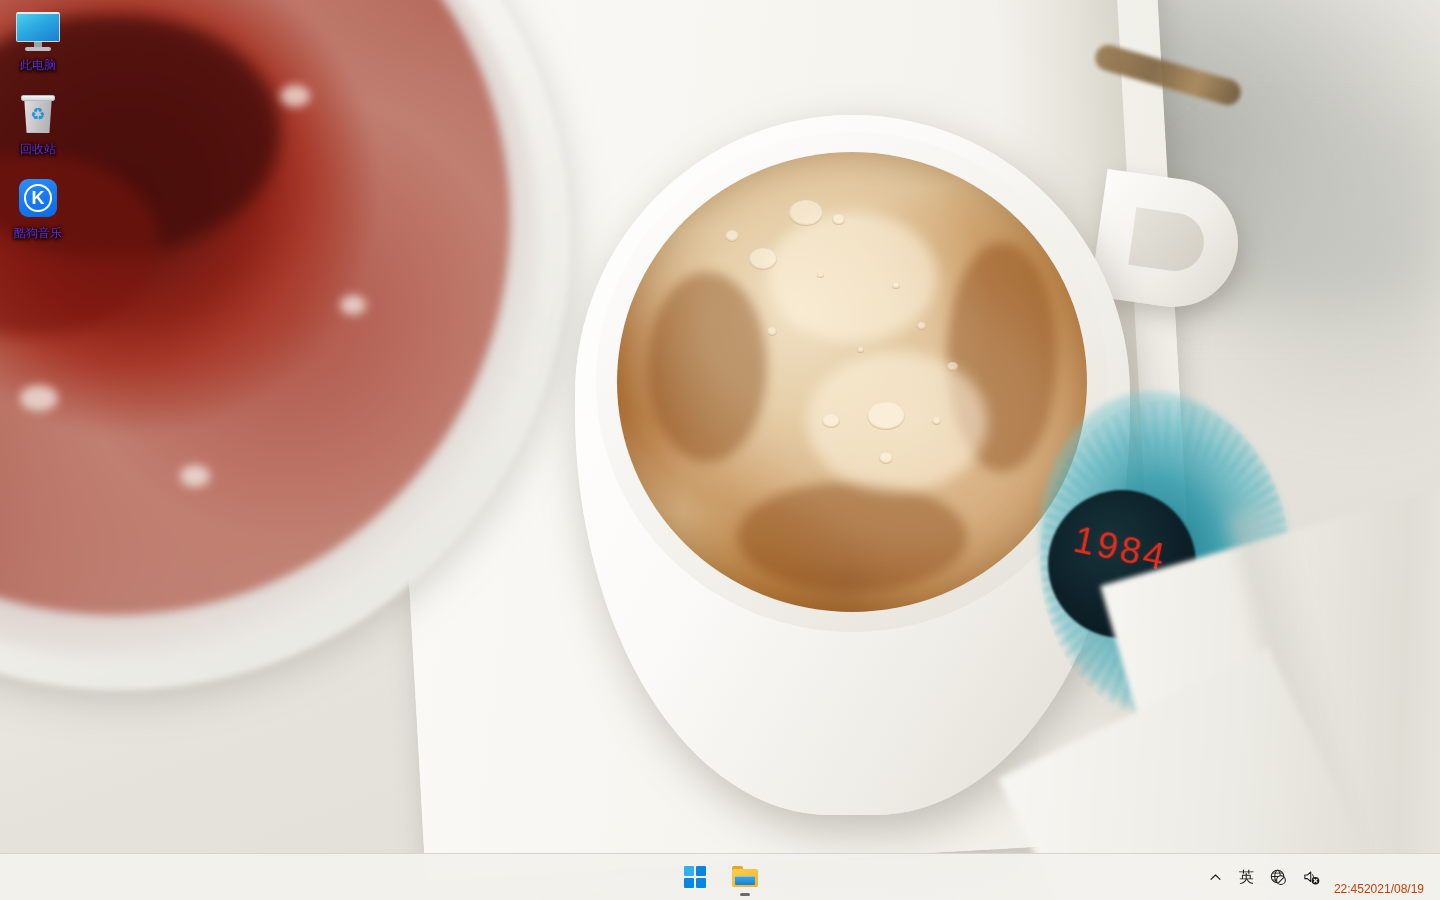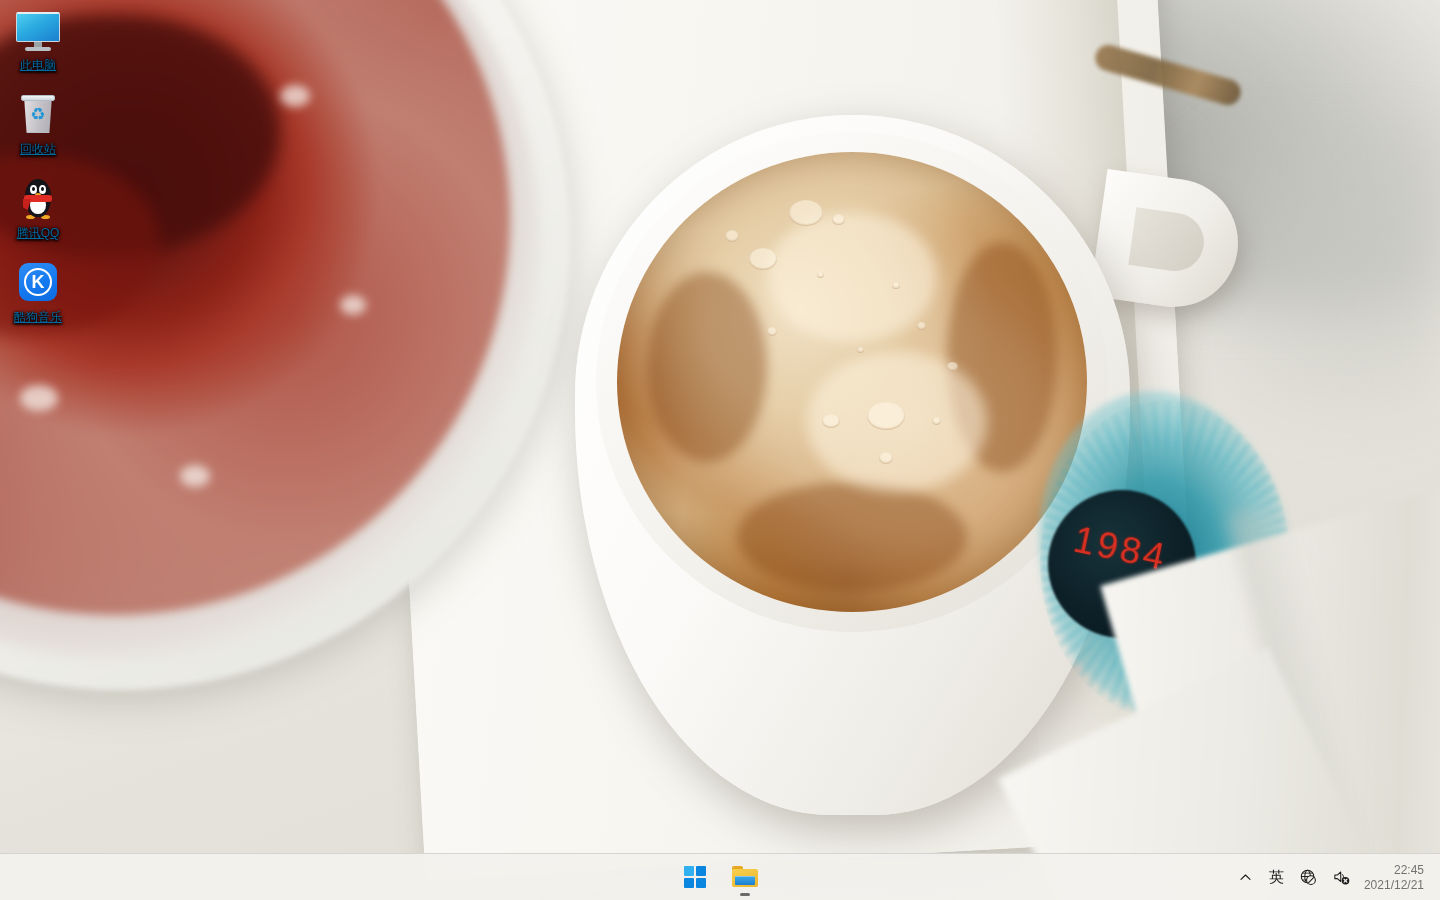--- a/index.html
+++ b/index.html
@@ -278,30 +278,29 @@
   }
   .desk-icon .glyph {
     width: 48px;
     height: 48px;
     position: relative;
     margin-bottom: 4px;
   }
   .desk-icon .label {
     font-size: 12px;
     line-height: 14px;
-    color: #0369a1;
+    color: #6d28d9;
     text-align: center;
     max-width: 74px;
     text-shadow:
       0 0 3px rgba(0,0,0,.95),
       1px 1px 2px rgba(0,0,0,.9),
       -1px 1px 2px rgba(0,0,0,.7),
       0 1px 4px rgba(0,0,0,.8);
     word-break: break-word;
-    text-decoration: underline;
   }
 
   
   .ico-pc-screen {
     position: absolute;
     left: 2px; top: 6px;
     width: 44px; height: 30px;
     border-radius: 2px;
     background: linear-gradient(150deg,#4fd0ef 0%, #2aa9e0 45%, #1b7fd0 100%);
     border: 1px solid #cfd8dc;
@@ -574,24 +573,24 @@
     color: #1a1a1a;
     font-size: 14px;
     cursor: default;
   }
   .tray-chevron { font-size: 11px; padding: 0 9px; }
   .tray-ime { font-size: 15px; padding: 0 8px; }
   #clock {
     height: 38px;
     padding: 0 12px 0 6px;
     display: flex;
-    flex-direction: column;
+    flex-direction: row;
     align-items: flex-end;
     justify-content: center;
-    color: #737373;
+    color: #c2410c;
     font-size: 12px;
     line-height: 15px;
     cursor: default;
   }
   .tray-svg { display: block; }
 </style>
 </head>
 <body>
 
 <div id="screen">
@@ -668,36 +667,20 @@
 
     <div class="desk-icon">
       <div class="glyph">
         <div class="ico-bin-body"></div>
         <div class="ico-bin-lid"></div>
         <div class="ico-bin-rec">♻</div>
       </div>
       <div class="label">回收站</div>
     </div>
 
-    <div class="desk-icon">
-      <div class="glyph">
-        <div class="ico-qq-foot l"></div>
-        <div class="ico-qq-foot r"></div>
-        <div class="ico-qq-body"></div>
-        <div class="ico-qq-belly"></div>
-        <div class="ico-qq-eye l"></div>
-        <div class="ico-qq-eye r"></div>
-        <div class="ico-qq-pupil l"></div>
-        <div class="ico-qq-pupil r"></div>
-        <div class="ico-qq-beak"></div>
-        <div class="ico-qq-scarf"></div>
-        <div class="ico-qq-scarf-tail"></div>
-      </div>
-      <div class="label">腾讯QQ</div>
-    </div>
 
 
     <div class="desk-icon">
       <div class="glyph">
         <div class="ico-kugou"></div>
         <div class="ico-kugou-ring"></div>
         <div class="ico-kugou-k">K</div>
       </div>
       <div class="label">酷狗音乐</div>
     </div>
@@ -755,19 +738,19 @@
           <path d="M3 7.4 H5.6 L9.2 4.2 V14.2 L5.6 11.2 H3 Z" fill="none" stroke="#1a1a1a" stroke-width="1.1" stroke-linejoin="round"></path>
           <path d="M11 6.6 a4 4 0 0 1 0 5.4" fill="none" stroke="#1a1a1a" stroke-width="1"></path>
           <circle cx="14.2" cy="13.4" r="4" fill="#1a1a1a"></circle>
           <line x1="12.7" y1="11.9" x2="15.7" y2="14.9" stroke="#f3f2ee" stroke-width="1.3" stroke-linecap="round"></line>
           <line x1="15.7" y1="11.9" x2="12.7" y2="14.9" stroke="#f3f2ee" stroke-width="1.3" stroke-linecap="round"></line>
         </svg>
       </div>
 
       <div id="clock">
         <div>22:45</div>
-        <div>2021/12/21</div>
+        <div>2021/08/19</div>
       </div>
 
     </div>
   </div>
 
 </div>
 
 </body></html>

